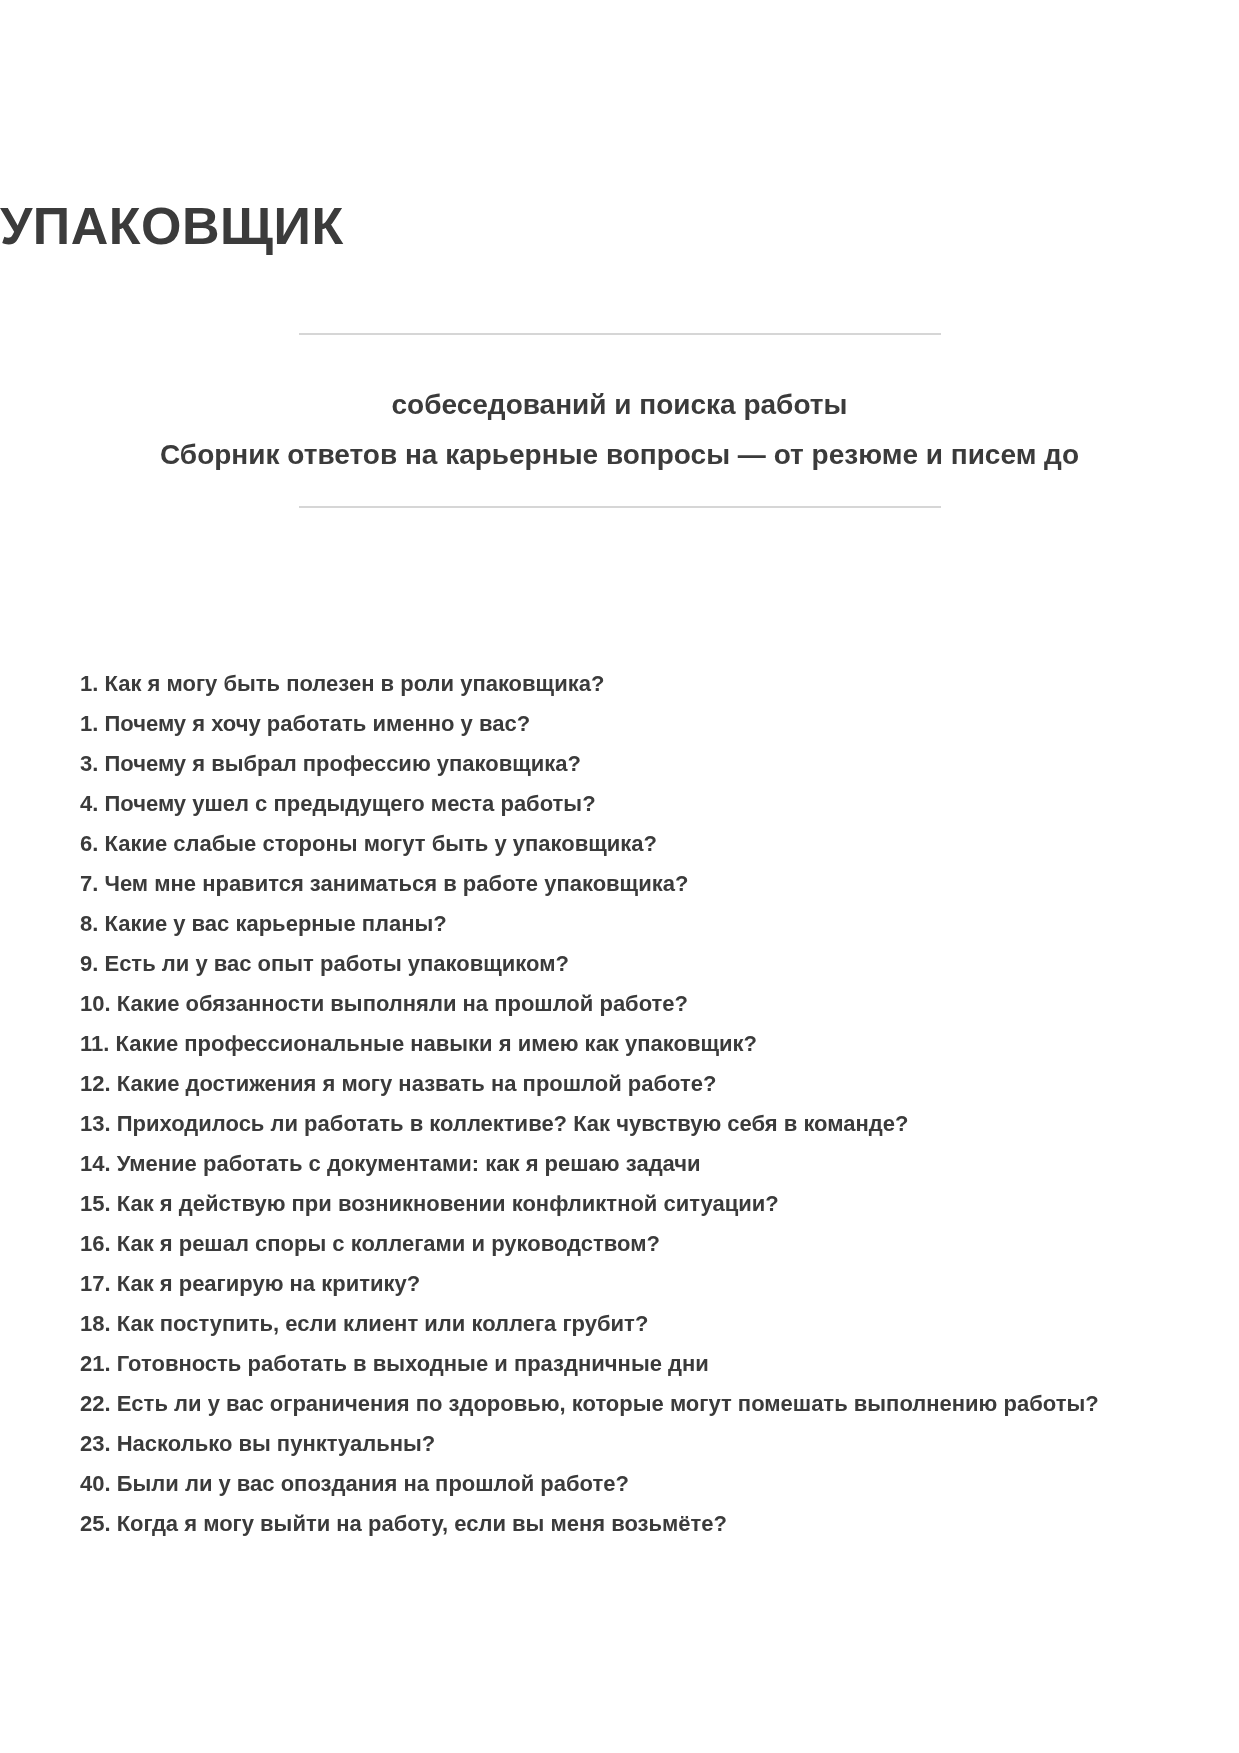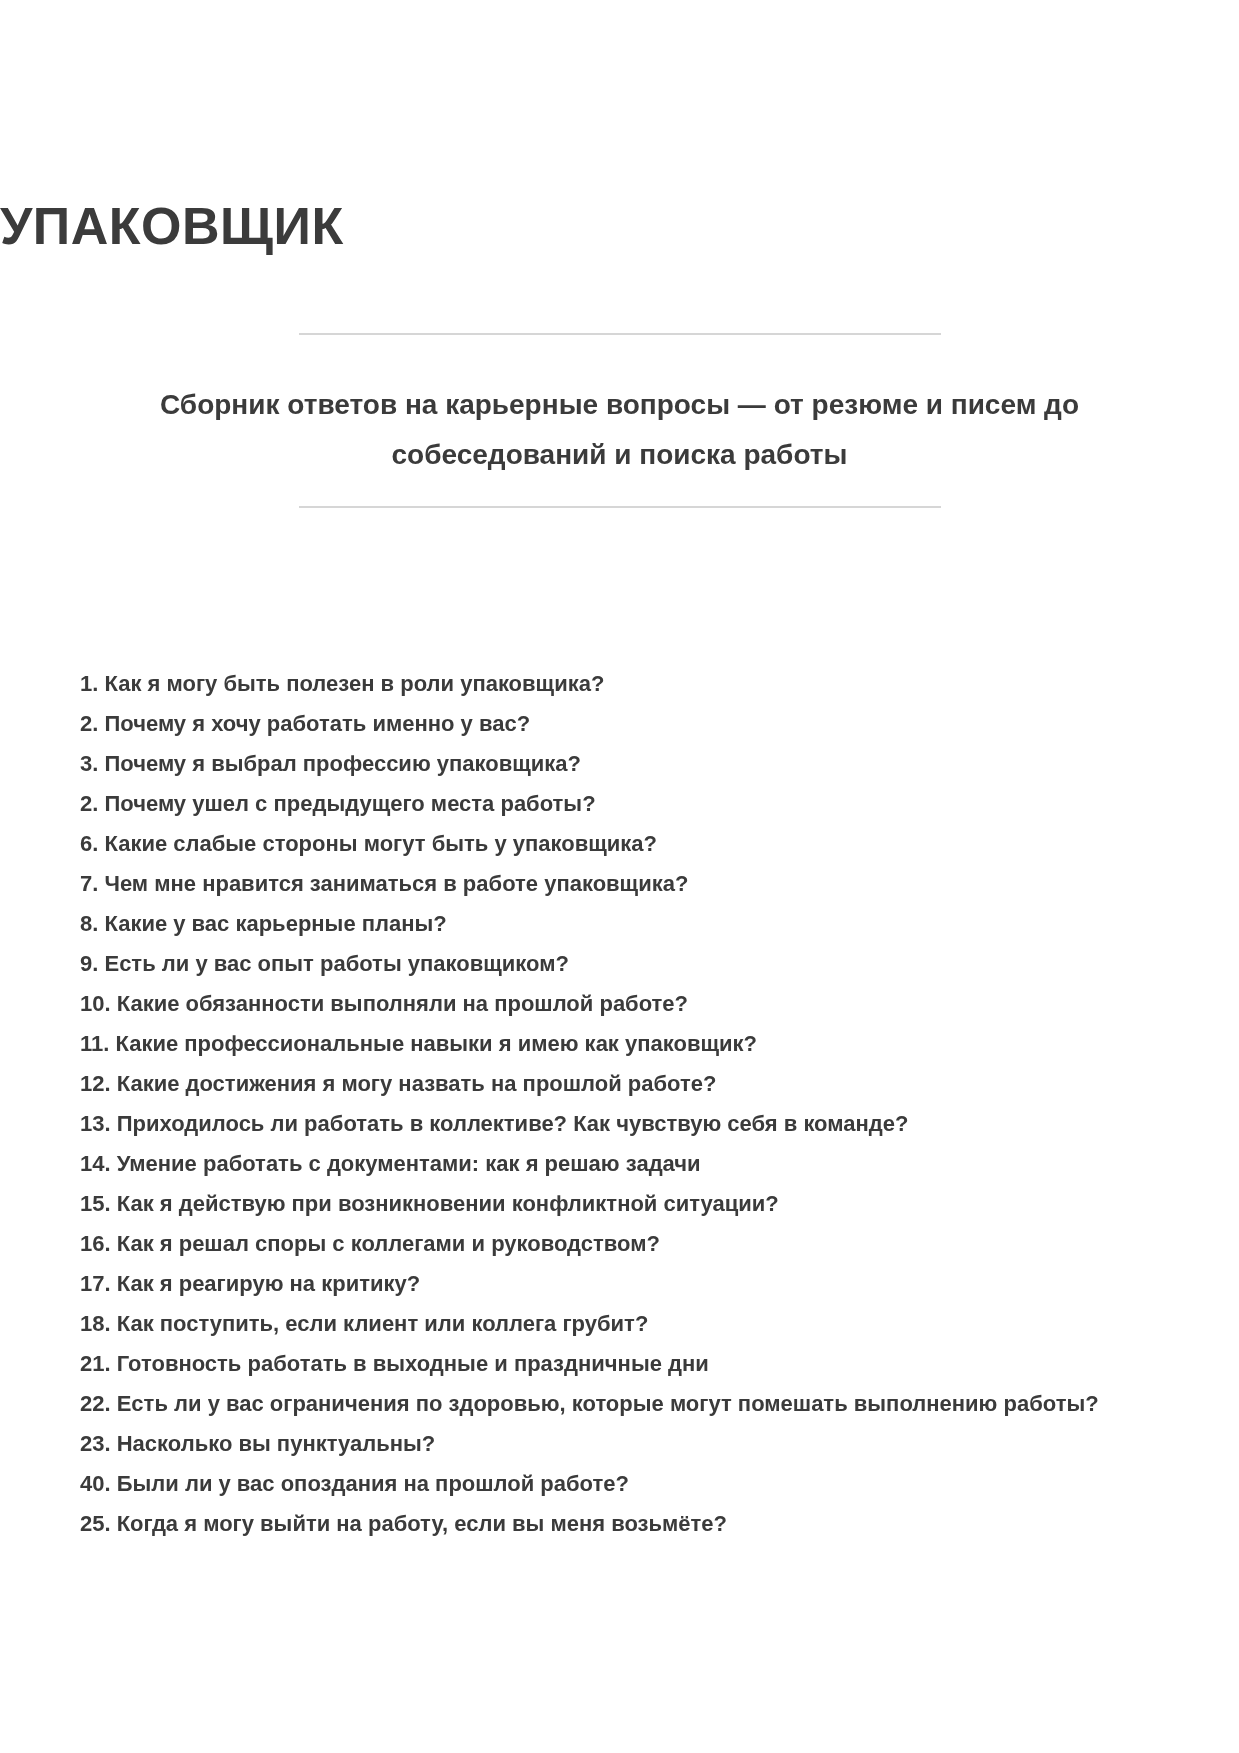--- a/index.html
+++ b/index.html
@@ -71,31 +71,31 @@
 </head>
 <body>
 
 <div class="page">
 
   <h1 class="title">УПАКОВЩИК</h1>
 
   <div class="divider divider-top"></div>
 
   <div class="subtitle">
+    <span class="subtitle-line">собеседований и поиска работы</span>
     <span class="subtitle-line">Сборник ответов на карьерные вопросы — от резюме и писем до</span>
-    <span class="subtitle-line">собеседований и поиска работы</span>
   </div>
 
   <div class="divider divider-bottom"></div>
 
   <div class="question-list" id="question-list">
       <div class="question-item">1. Как я могу быть полезен в роли упаковщика?</div>
-      <div class="question-item">2. Почему я хочу работать именно у вас?</div>
+      <div class="question-item">1. Почему я хочу работать именно у вас?</div>
       <div class="question-item">3. Почему я выбрал профессию упаковщика?</div>
-      <div class="question-item">2. Почему ушел с предыдущего места работы?</div>
+      <div class="question-item">4. Почему ушел с предыдущего места работы?</div>
       <div class="question-item">6. Какие слабые стороны могут быть у упаковщика?</div>
       <div class="question-item">7. Чем мне нравится заниматься в работе упаковщика?</div>
       <div class="question-item">8. Какие у вас карьерные планы?</div>
       <div class="question-item">9. Есть ли у вас опыт работы упаковщиком?</div>
       <div class="question-item">10. Какие обязанности выполняли на прошлой работе?</div>
       <div class="question-item">11. Какие профессиональные навыки я имею как упаковщик?</div>
       <div class="question-item">12. Какие достижения я могу назвать на прошлой работе?</div>
       <div class="question-item">13. Приходилось ли работать в коллективе? Как чувствую себя в команде?</div>
       <div class="question-item">14. Умение работать с документами: как я решаю задачи</div>
       <div class="question-item">15. Как я действую при возникновении конфликтной ситуации?</div>

